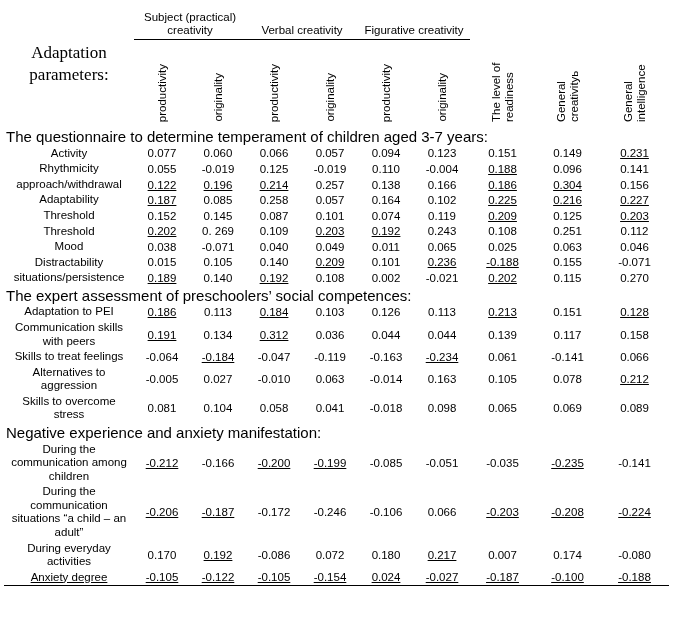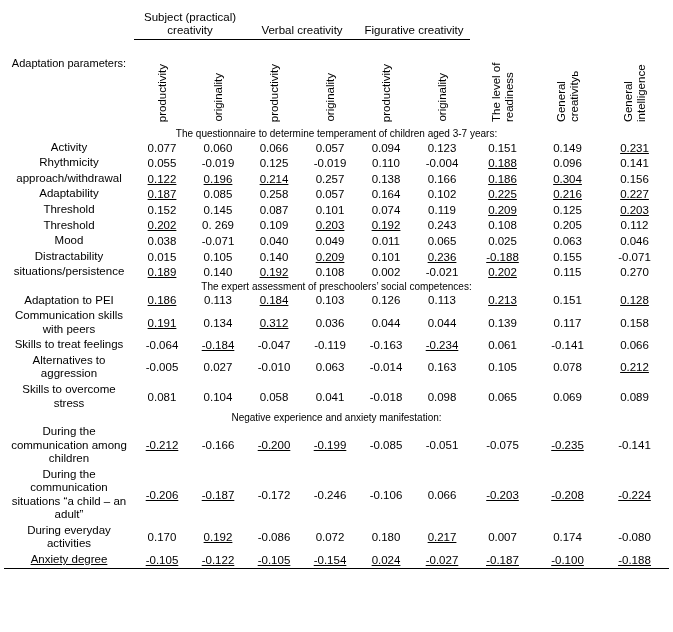--- a/index.html
+++ b/index.html
@@ -62,23 +62,24 @@
   .hdr-vert .vtext.two-line {
     white-space: normal;
     max-height: 82px;
     text-align: left;
   }
 
   .stub-title {
     text-align: center;
     vertical-align: middle;
     font-weight: normal;
-    font-size: 11px;
+    font-size: 17px;
     line-height: 1.25;
     padding: 0 4px;
+    font-family: Liberation Serif, serif;
   }
 
   
   td.rowlabel {
     text-align: center;
     padding: 1px 2px 1px 2px;
     line-height: 1.18;
     font-size: 11.5px;
     vertical-align: middle;
   }
@@ -87,23 +88,23 @@
     padding: 1px 1px;
     font-size: 11.5px;
     vertical-align: middle;
     white-space: pre;
   }
   td.num span.u {
     text-decoration: underline;
     text-underline-offset: 1px;
   }
   tr.section td.section-head {
-    text-align: center;
+    text-align: left;
     padding: 1px 2px 0 2px;
-    font-size: 10px;
+    font-size: 15px;
     line-height: 1.18;
     margin-top: 8px;
   }
   .bottomrule td { border-bottom: 1.2px solid #000; text-decoration: underline; }
 </style>
 </head>
 <body>
 
 <div id="page">
   <table class="matrix">
@@ -207,21 +208,21 @@
         </tr>
         <tr>
           <td class="rowlabel">Threshold</td>
           <td class="num"><span class="u">0.202</span></td>
           <td class="num"><span>0. 269</span></td>
           <td class="num"><span>0.109</span></td>
           <td class="num"><span class="u">0.203</span></td>
           <td class="num"><span class="u">0.192</span></td>
           <td class="num"><span>0.243</span></td>
           <td class="num"><span>0.108</span></td>
-          <td class="num"><span>0.205</span></td>
+          <td class="num"><span>0.251</span></td>
           <td class="num"><span>0.112</span></td>
         </tr>
         <tr>
           <td class="rowlabel">Mood</td>
           <td class="num"><span>0.038</span></td>
           <td class="num"><span>-0.071</span></td>
           <td class="num"><span>0.040</span></td>
           <td class="num"><span>0.049</span></td>
           <td class="num"><span>0.011</span></td>
           <td class="num"><span>0.065</span></td>
@@ -320,21 +321,21 @@
           <td colspan="10" class="section-head">Negative experience and anxiety manifestation:</td>
         </tr>
         <tr>
           <td class="rowlabel">During the communication among children</td>
           <td class="num"><span class="u">-0.212</span></td>
           <td class="num"><span>-0.166</span></td>
           <td class="num"><span class="u">-0.200</span></td>
           <td class="num"><span class="u">-0.199</span></td>
           <td class="num"><span>-0.085</span></td>
           <td class="num"><span>-0.051</span></td>
-          <td class="num"><span>-0.075</span></td>
+          <td class="num"><span>-0.035</span></td>
           <td class="num"><span class="u">-0.235</span></td>
           <td class="num"><span>-0.141</span></td>
         </tr>
         <tr>
           <td class="rowlabel">During the communication situations “a child – an adult”</td>
           <td class="num"><span class="u">-0.206</span></td>
           <td class="num"><span class="u">-0.187</span></td>
           <td class="num"><span>-0.172</span></td>
           <td class="num"><span>-0.246</span></td>
           <td class="num"><span>-0.106</span></td>

